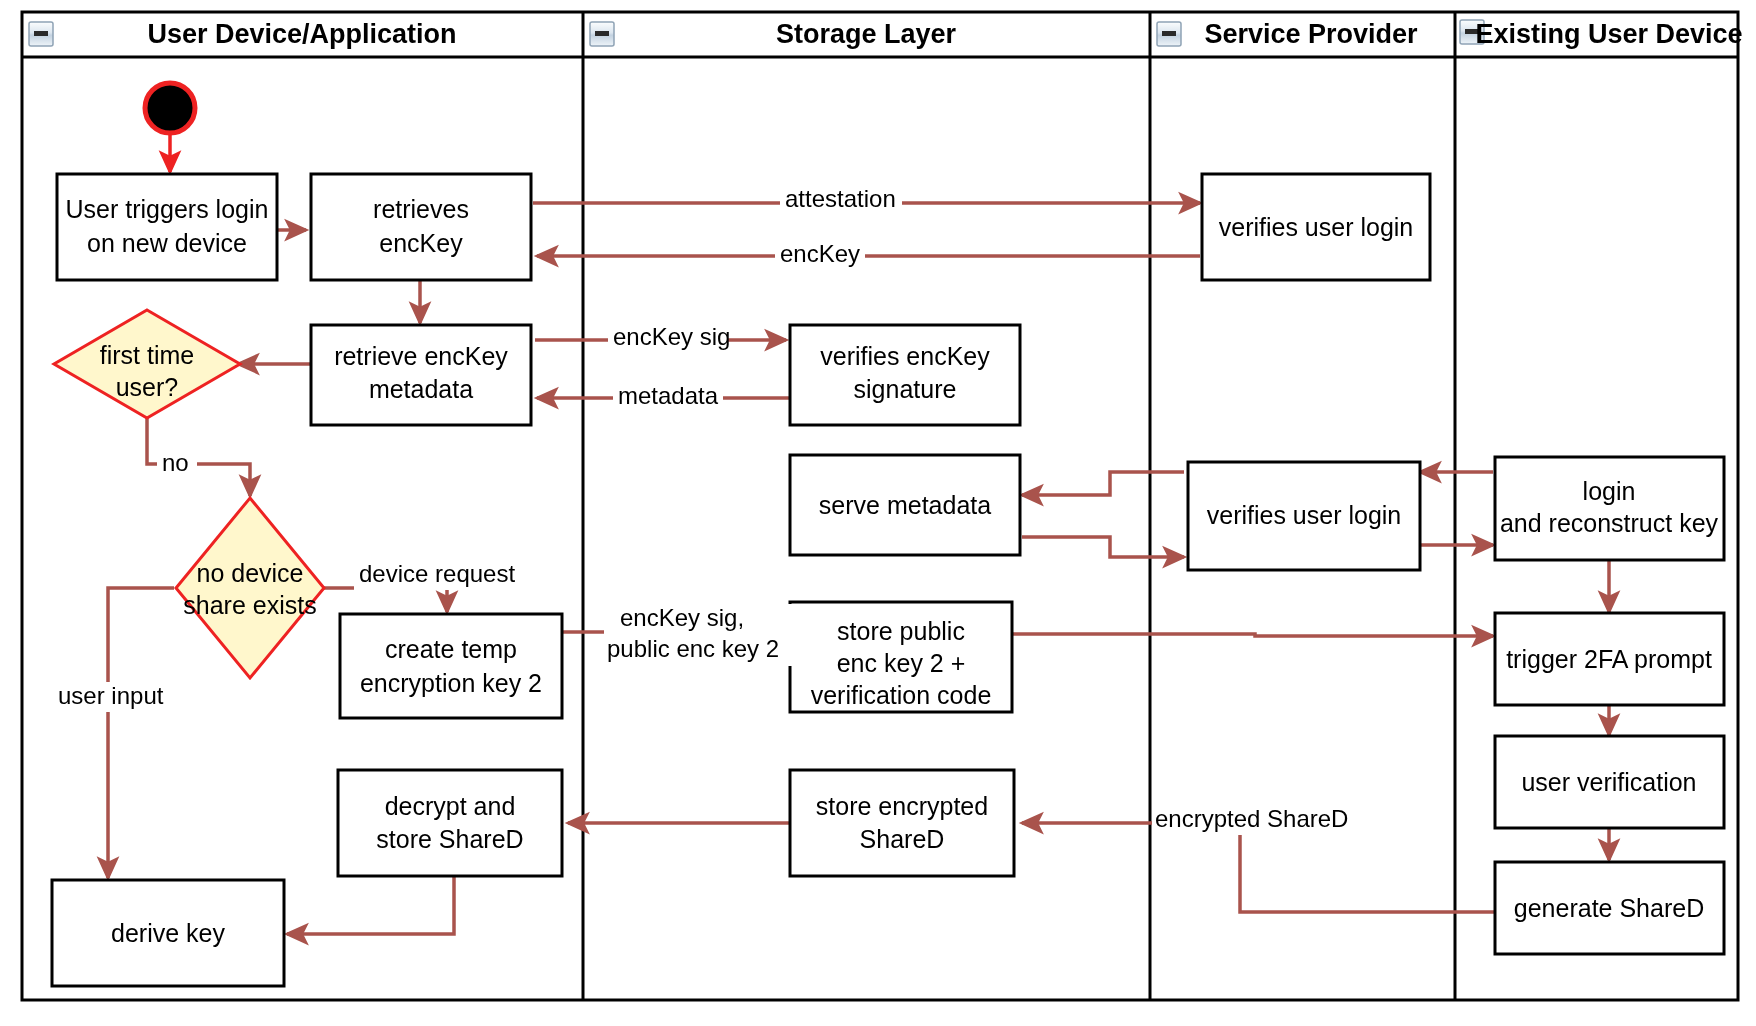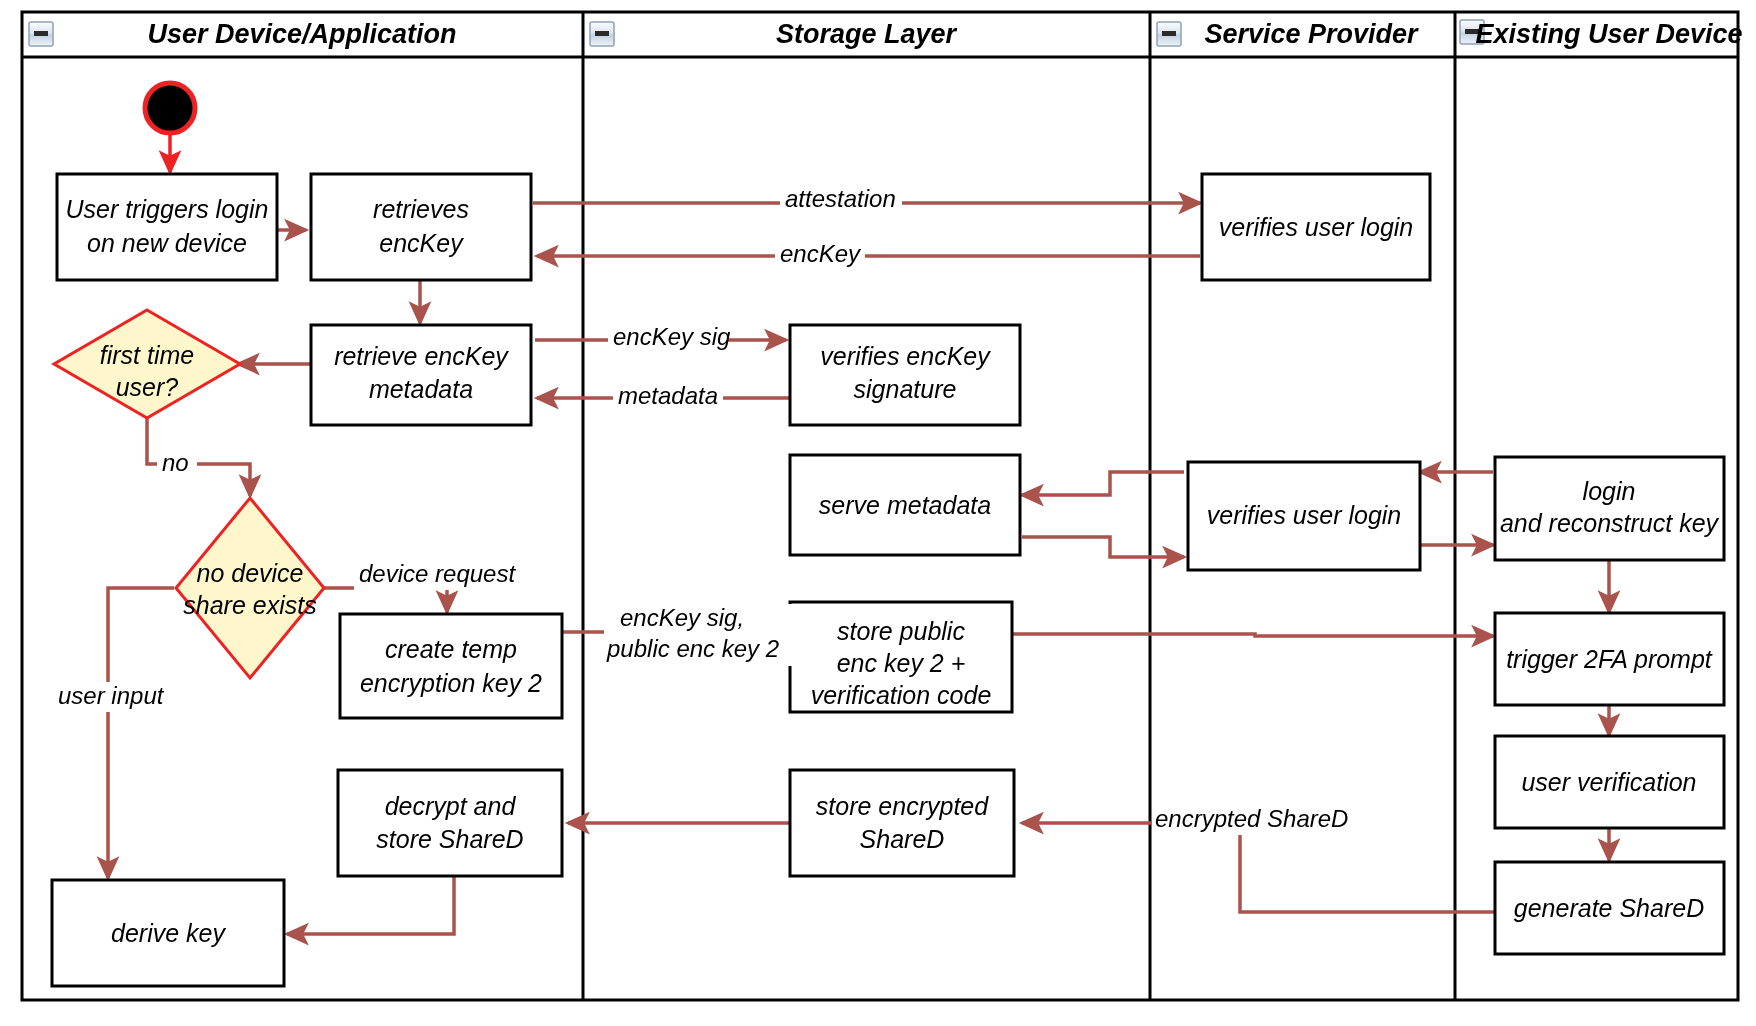--- a/index.html
+++ b/index.html
@@ -11,21 +11,20 @@
     width: 1756px;
     height: 1026px;
     font-family: "Liberation Sans", sans-serif;
     overflow: hidden;
   }
   #diagram-root {
     position: relative;
     width: 1756px;
     height: 1026px;
     background: #ffffff;
-    font-style: italic;
   }
   svg.canvas {
     position: absolute;
     left: 0;
     top: 0;
     width: 1756px;
     height: 1026px;
   }
   .lane-title {
     font-size: 27px;

